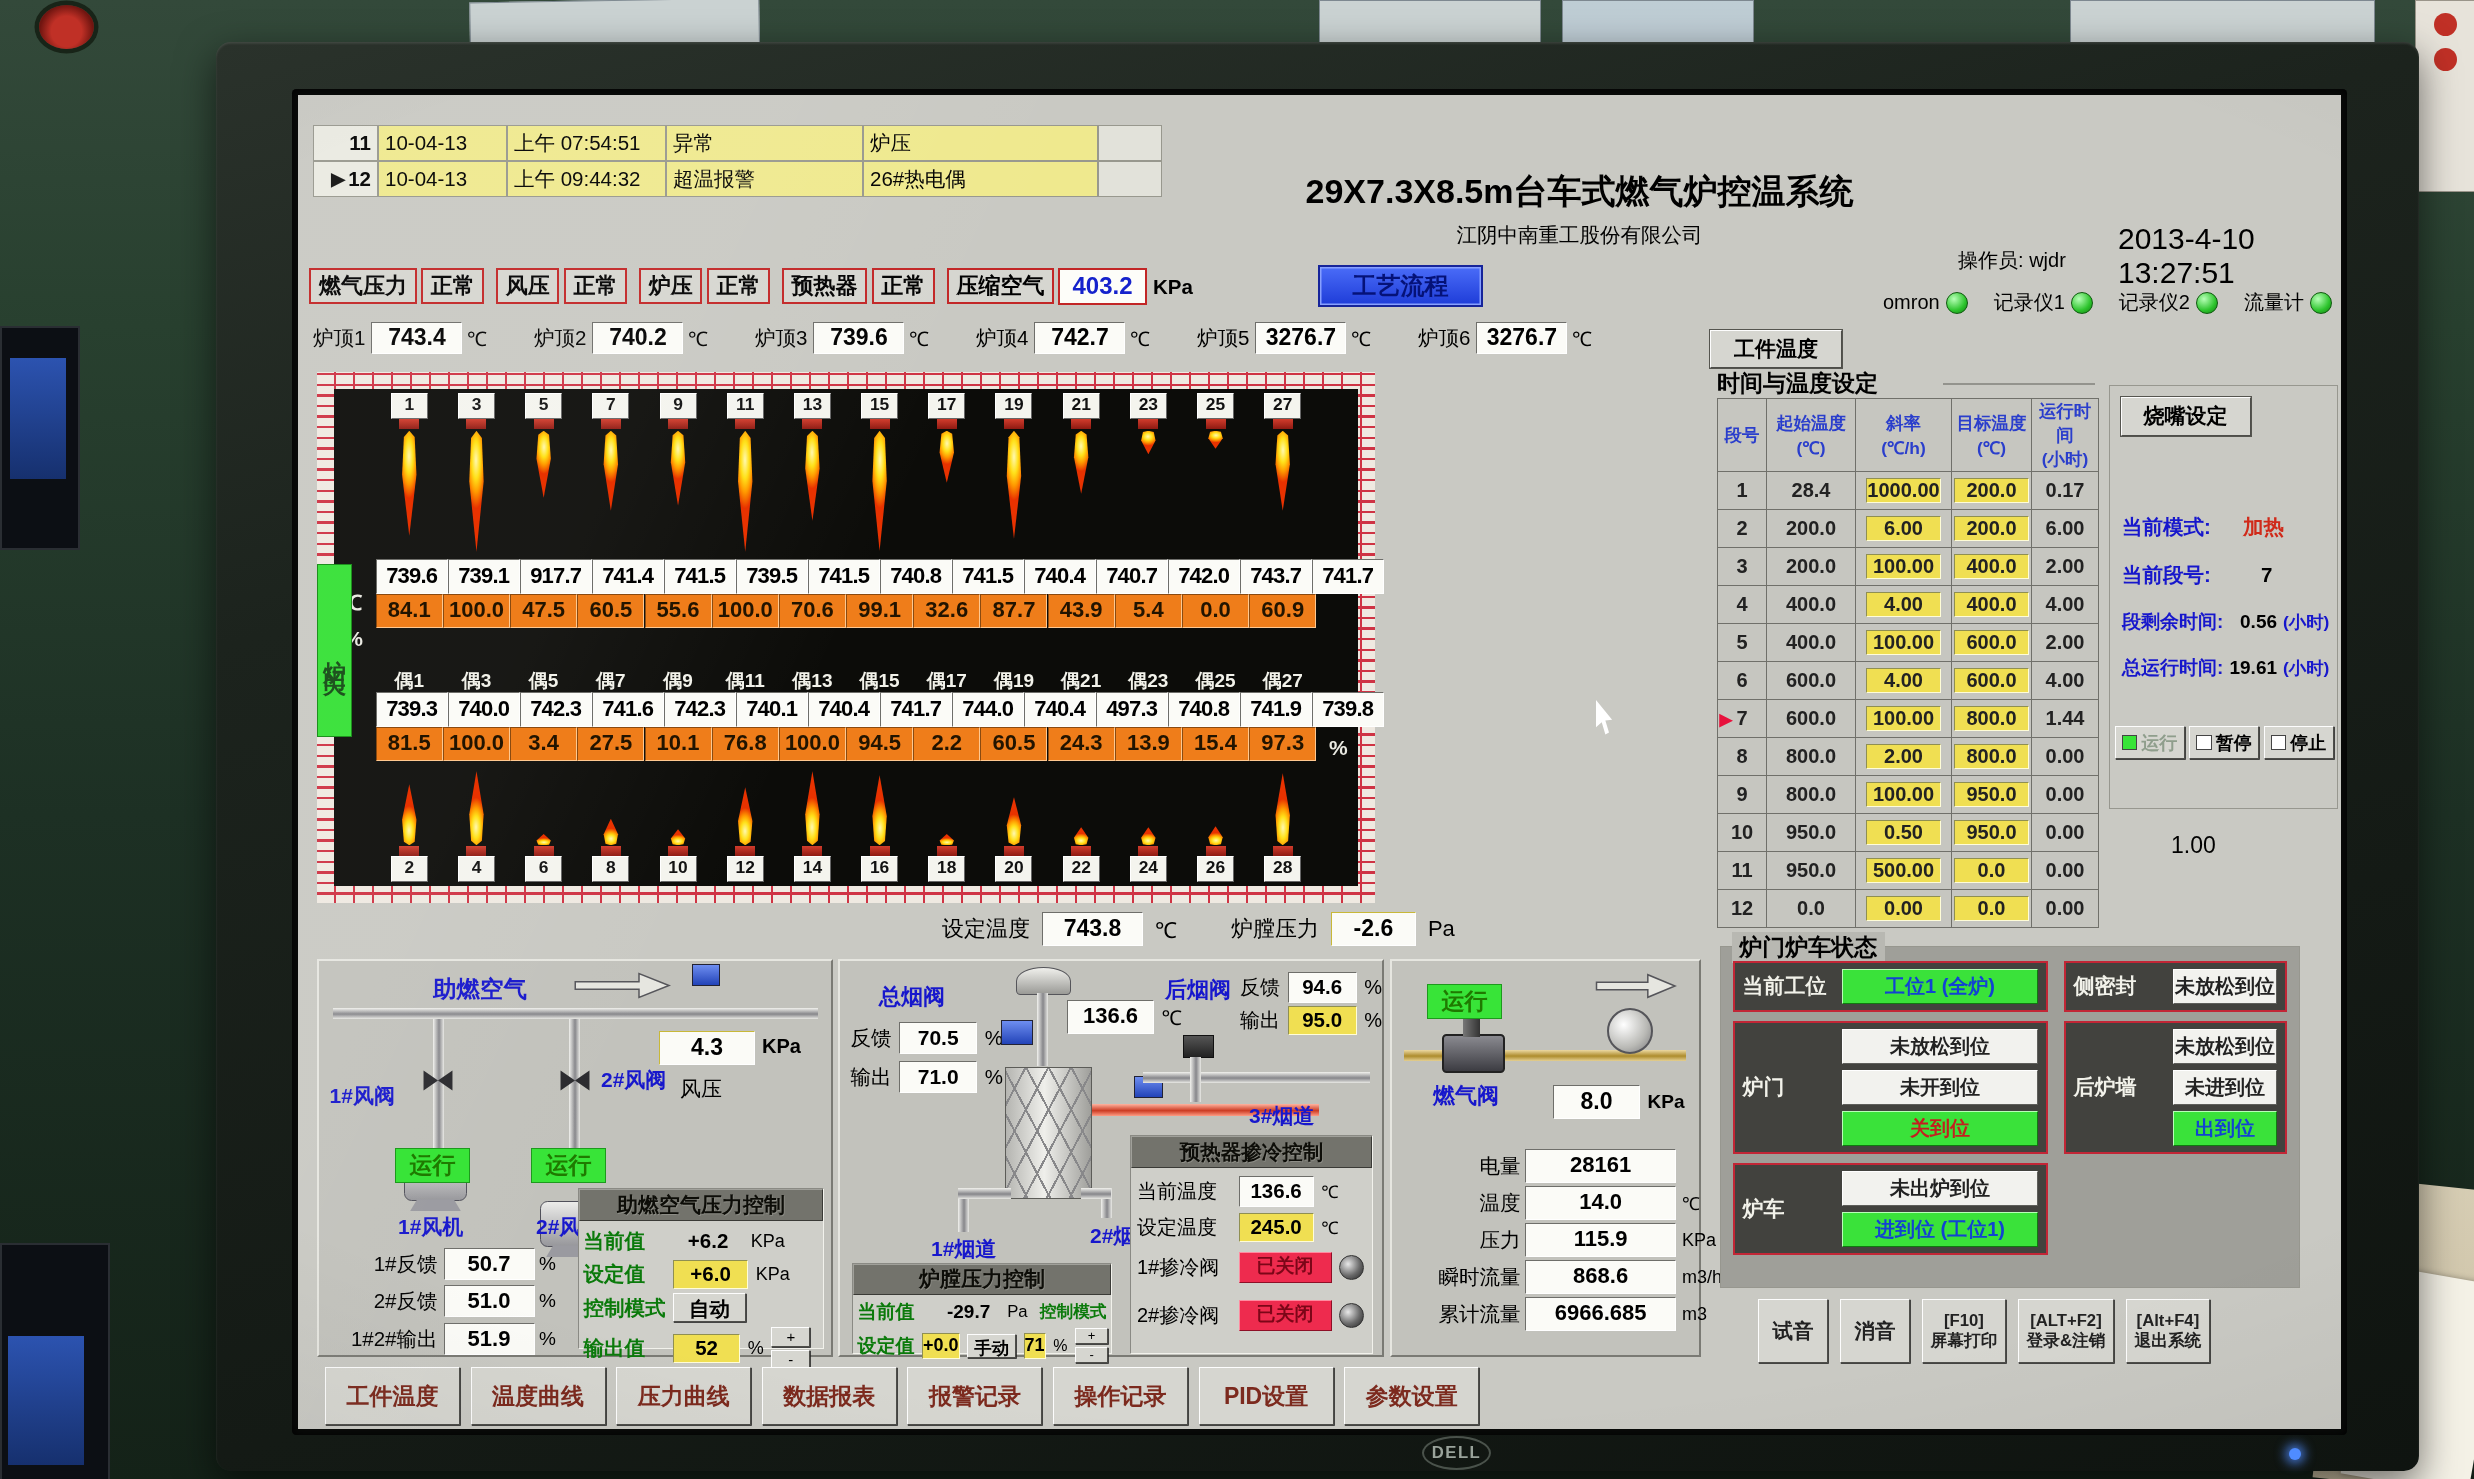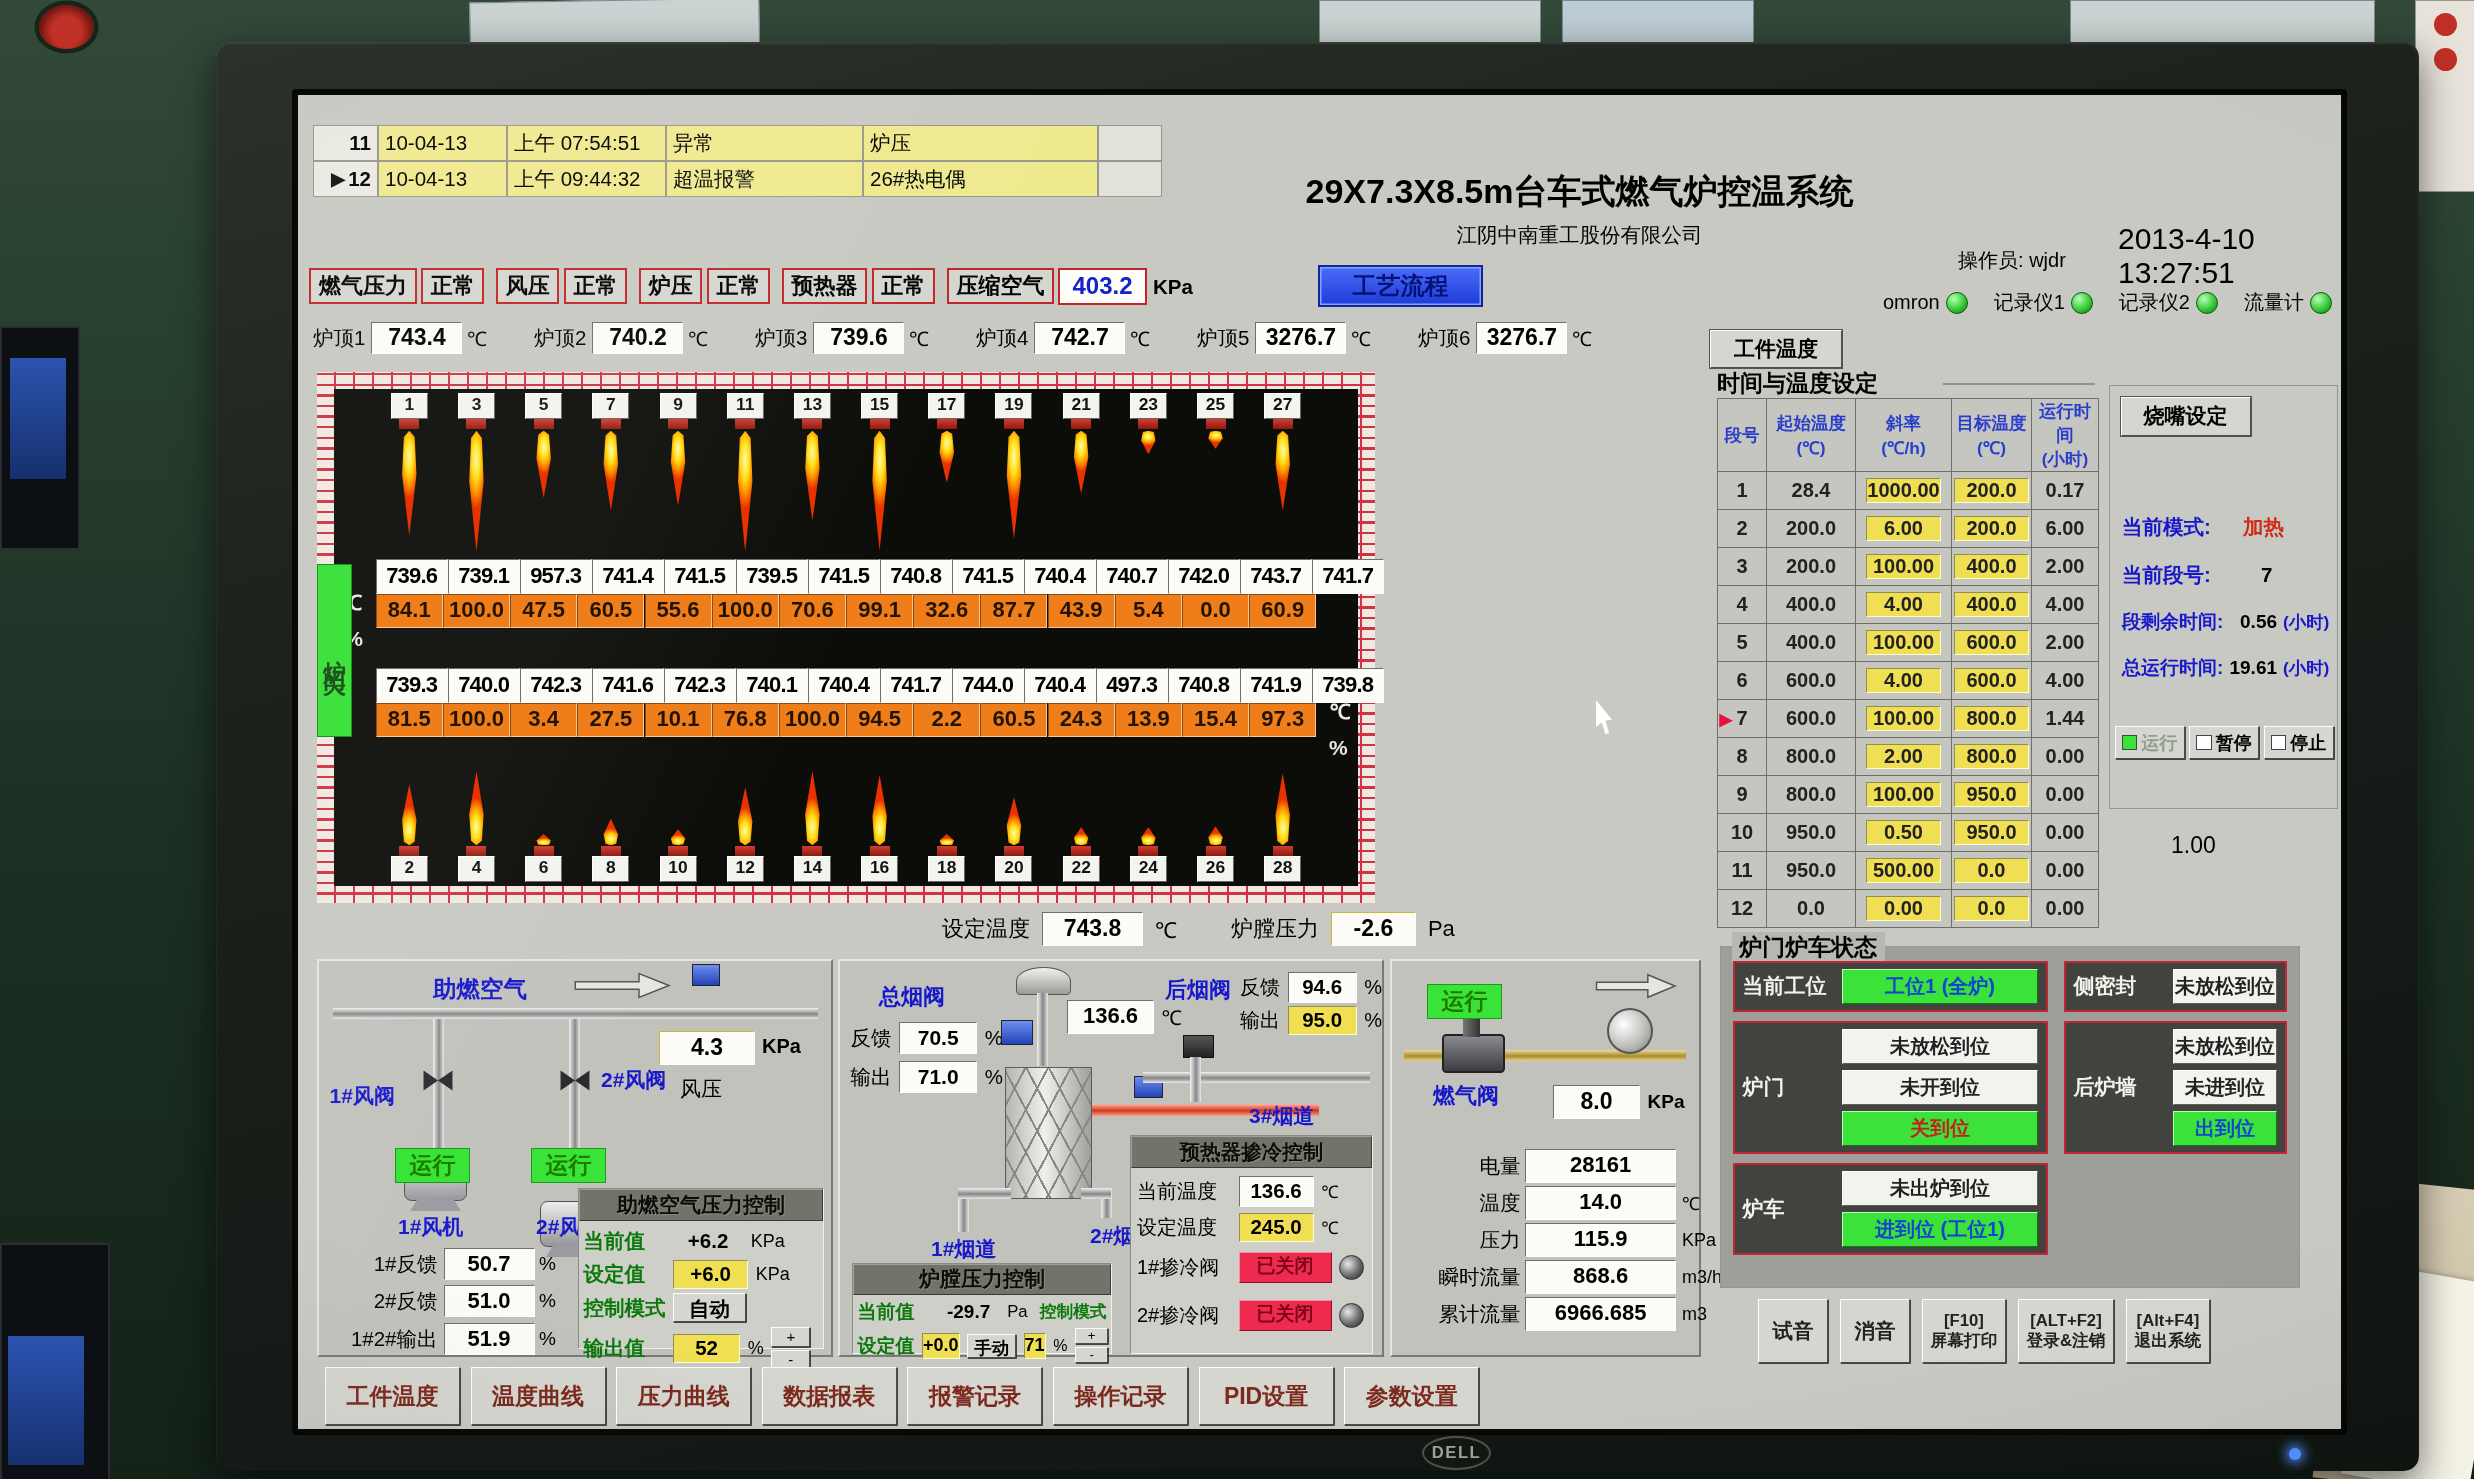--- a/index.html
+++ b/index.html
@@ -386,21 +386,21 @@
               </div>
             <div class="abs" id="thermo-even" style="left:42px;right:42px;top:170px;z-index:2;">
               <div class="tr-temps">
                   <div class="tc-cell">
                     <div class="vbox tc-temp">739.6</div>
                   </div>
                   <div class="tc-cell">
                     <div class="vbox tc-temp">739.1</div>
                   </div>
                   <div class="tc-cell">
-                    <div class="vbox tc-temp">957.3</div>
+                    <div class="vbox tc-temp">917.7</div>
                   </div>
                   <div class="tc-cell">
                     <div class="vbox tc-temp">741.4</div>
                   </div>
                   <div class="tc-cell">
                     <div class="vbox tc-temp">741.5</div>
                   </div>
                   <div class="tc-cell">
                     <div class="vbox tc-temp">739.5</div>
                   </div>
@@ -468,20 +468,36 @@
                   </div>
                   <div class="tc-cell">
                     <div class="tc-pct">0.0</div>
                   </div>
                   <div class="tc-cell">
                     <div class="tc-pct">60.9</div>
                   </div>
                 </div>
             </div>
             <div class="abs" id="thermo-odd" style="left:42px;right:42px;top:279px;z-index:2;">
+              <div class="tr-labels">
+                  <div class="tc-label">偶1</div>
+                  <div class="tc-label">偶3</div>
+                  <div class="tc-label">偶5</div>
+                  <div class="tc-label">偶7</div>
+                  <div class="tc-label">偶9</div>
+                  <div class="tc-label">偶11</div>
+                  <div class="tc-label">偶13</div>
+                  <div class="tc-label">偶15</div>
+                  <div class="tc-label">偶17</div>
+                  <div class="tc-label">偶19</div>
+                  <div class="tc-label">偶21</div>
+                  <div class="tc-label">偶23</div>
+                  <div class="tc-label">偶25</div>
+                  <div class="tc-label">偶27</div>
+                </div>
               <div class="tr-temps">
                   <div class="tc-cell">
                     <div class="vbox tc-temp">739.3</div>
                   </div>
                   <div class="tc-cell">
                     <div class="vbox tc-temp">740.0</div>
                   </div>
                   <div class="tc-cell">
                     <div class="vbox tc-temp">742.3</div>
                   </div>

